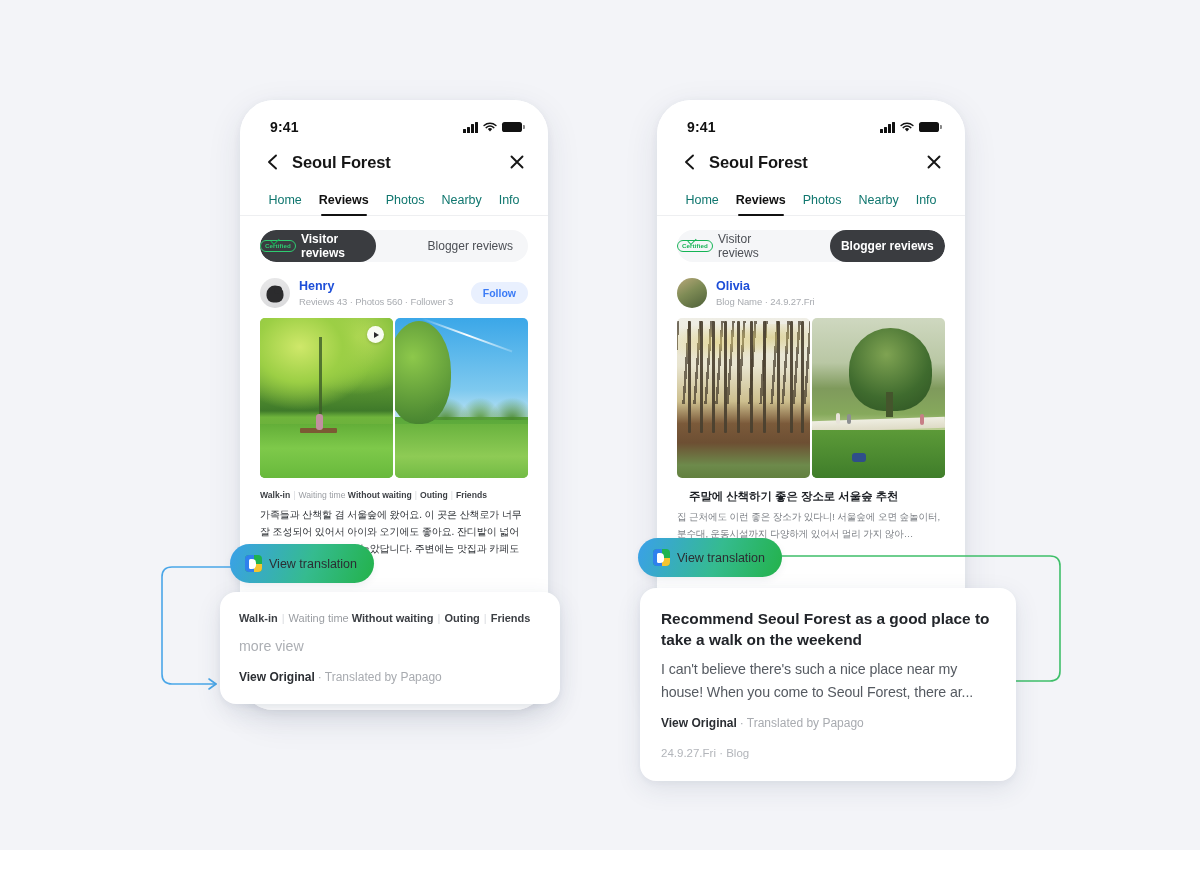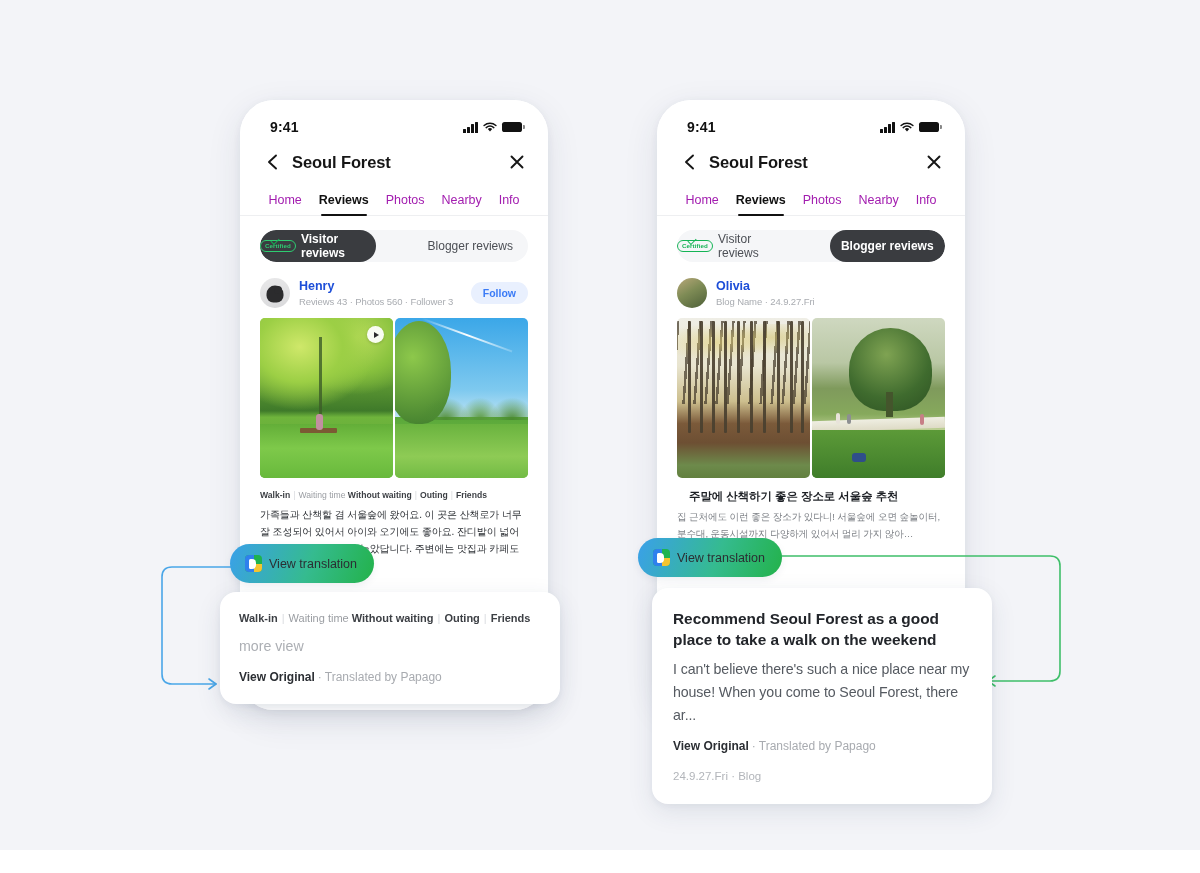--- a/index.html
+++ b/index.html
@@ -51,21 +51,21 @@
   .nav-spacer { flex: 1 1 auto; }
   .nav-close { width: 18px; height: 18px; cursor: pointer; }
 
   
   .tabs {
     display: flex; align-items: flex-end; gap: 0;
     padding: 4px 20px 0 20px; border-bottom: 1px solid #eeeff1;
     height: 34px;
   }
   .tab {
-    font-size: 12.5px; color: #a21caf; padding: 0 0 8px 0;
+    font-size: 12.5px; color: #0f766e; padding: 0 0 8px 0;
     flex: 1 1 auto; text-align: center; position: relative; cursor: pointer;
   }
   .tab.active { color: #111; font-weight: bold; }
   .tab.active:after {
     content:""; position:absolute; left:50%; transform:translateX(-50%);
     bottom:-1px; width: 46px; height: 2px; background:#111; border-radius:2px;
   }
 
   
   .segwrap { padding: 14px 20px 0 20px; }
@@ -155,21 +155,21 @@
   .papago .p-y { position:absolute; right:0; bottom:0; width:48%; height:46%; background:#f4c430; }
   .papago .p-w { position:absolute; left:3.5px; top:3.5px; width:7px; height:10px;
     background:#fff; border-radius:1.5px 4px 4px 1.5px; }
 
   
   .tcard {
     position: absolute; background: #fff; border-radius: 16px; z-index: 25;
     box-shadow: 0 8px 26px rgba(40,55,90,.10), 0 2px 6px rgba(40,55,90,.05);
   }
   #tcard-left  { left: 220px; top: 592px; width: 340px; padding: 18px 19px 20px 19px; }
-  #tcard-right { left: 640px; top: 588px; width: 340px; padding: 20px 21px 22px 21px; margin-left: 12px; }
+  #tcard-right { left: 640px; top: 588px; width: 376px; padding: 20px 21px 22px 21px; }
 
   .tkw { font-size: 11px; color: #9a9da2; margin-bottom: 8px; line-height:1.5 }
   .tkw b { color: #3c3f44; font-weight: bold; }
   .tkw .sep { color: #dadce0; margin: 0 4px; }
   .ttext { font-size: 14.2px; color: #2b2e33; line-height: 1.62; letter-spacing: -.1px; }
   .tmore { font-size: 14.2px; color: #acafb4; line-height: 1.62; }
   .tfoot { margin-top: 12px; font-size: 12px; color: #a8abb0; }
   .tfoot b { color: #2b2e33; font-weight: bold; }
   .tfoot .dot { margin: 0 3px; }
   .tags { margin-top: 15px; display: flex; gap: 7px; }

